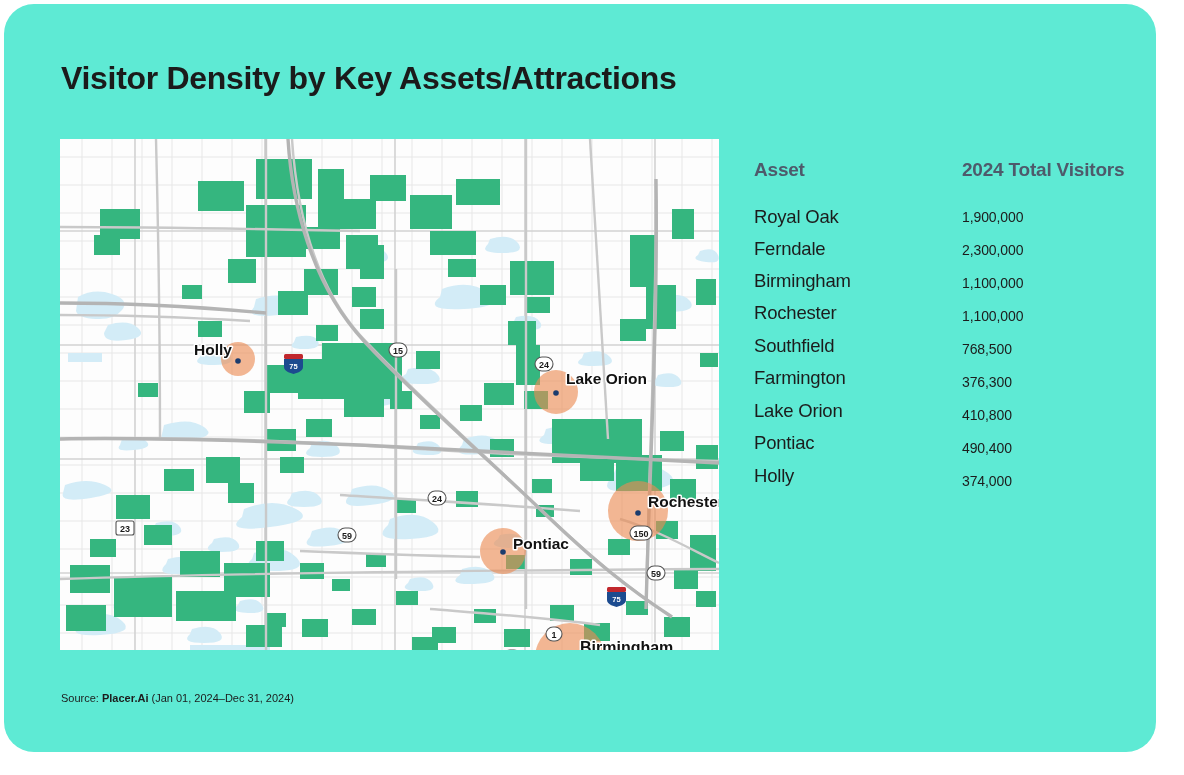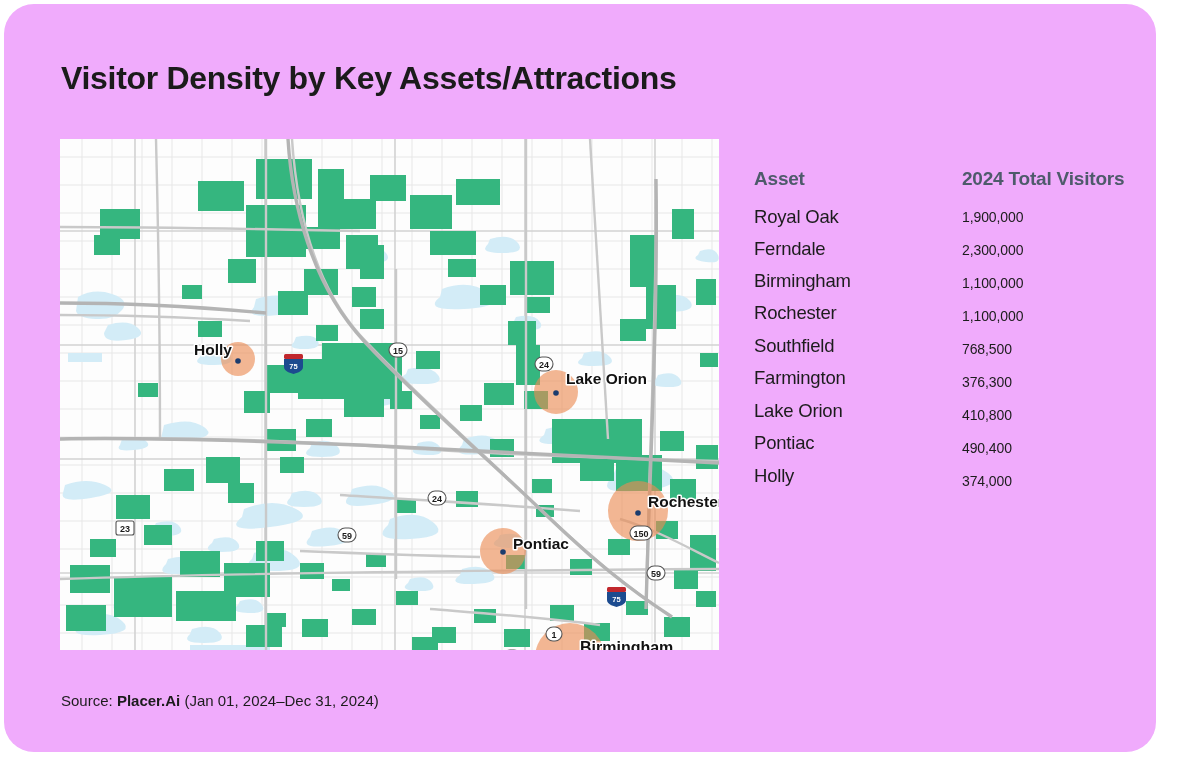--- a/index.html
+++ b/index.html
@@ -1,41 +1,41 @@
 <!DOCTYPE html>
 <html><head>
 <meta charset="utf-8">
 <style>
   html,body{margin:0;padding:0;background:#ffffff;}
   body{width:1184px;height:775px;overflow:hidden;font-family:"Liberation Sans",sans-serif;}
 
   #card{
     position:absolute; left:4px; top:4px; width:1152px; height:748px;
-    background:#f0abfc; border-radius:30px;
+    background:#5eead4; border-radius:30px;
   }
 
   #title{
     position:absolute; left:57px; top:56px;
     font-family:"Liberation Sans",sans-serif;
     font-size:32px; font-weight:700; color:#1b1b1b;
     letter-spacing:-0.3px; white-space:nowrap;
   }
 
   
   #map{
     position:absolute; left:56px; top:135px; width:659px; height:511px;
     background:#fdfdfd; overflow:hidden;
   }
   #map svg{display:block;}
 
   
   #table{ position:absolute; left:750px; top:148px; width:400px; }
   .thead{ position:relative; height:36px; }
   .th{
-    position:absolute; top:16px;
+    position:absolute; top:7px;
     font-size:19px; font-weight:700; color:#4e5a6b;
     letter-spacing:-0.2px; white-space:nowrap;
   }
   .th.asset{ left:0; }
   .th.visitors{ left:208px; }
 
   .rows{ position:relative; margin-top:18px; height:320px; }
   .rowlabel{
     position:absolute; left:0;
     font-size:18.5px; color:#1c1c1c; white-space:nowrap;
@@ -43,21 +43,21 @@
   }
   .rowvalue{
     position:absolute; left:208px;
     font-size:14px; color:#1c1c1c; white-space:nowrap;
     letter-spacing:-0.1px;
   }
 
   
   #source{
     position:absolute; left:57px; top:688px;
-    font-size:15px; color:#1c1c1c; white-space:nowrap;
+    font-size:11px; color:#1c1c1c; white-space:nowrap;
   }
   #source b{font-weight:700;}
 
   .lbl{ font-family:"Liberation Sans",sans-serif; font-weight:700; fill:#111;
         paint-order:stroke fill; stroke:#ffffff; stroke-width:3px; stroke-linejoin:round; }
   .shieldtxt{ font-family:"Liberation Sans",sans-serif; font-weight:700; fill:#1a1a1a; text-anchor:middle;}
   .shieldtxt-w{ font-family:"Liberation Sans",sans-serif; font-weight:700; fill:#ffffff; text-anchor:middle;}
 </style>
 </head>
 <body>

